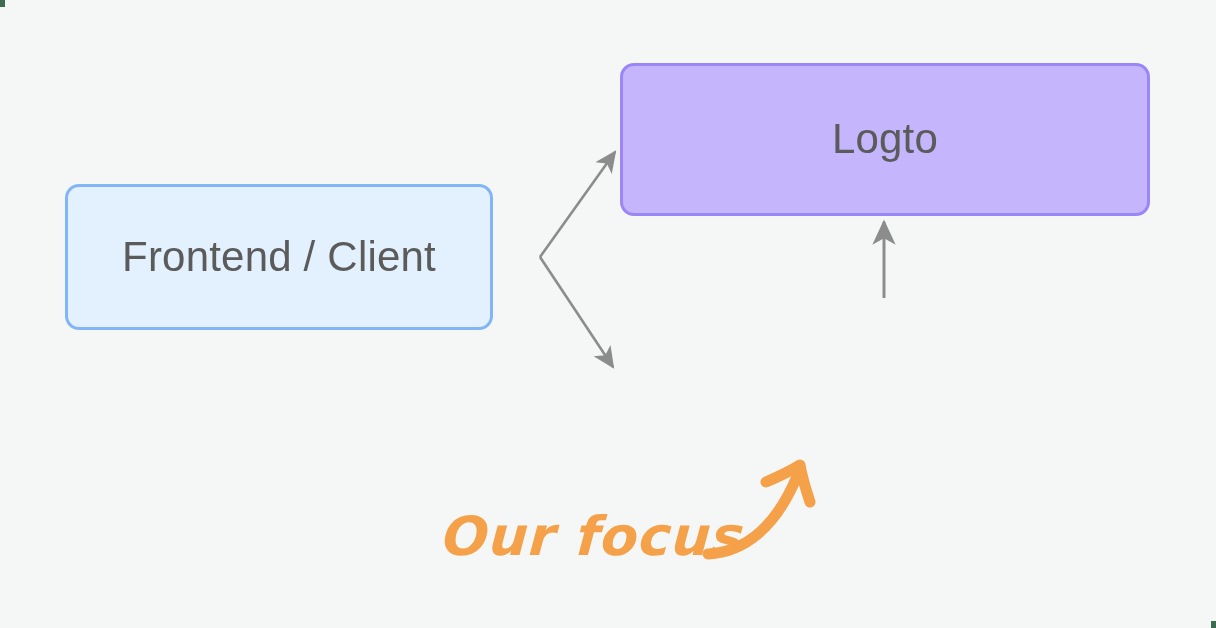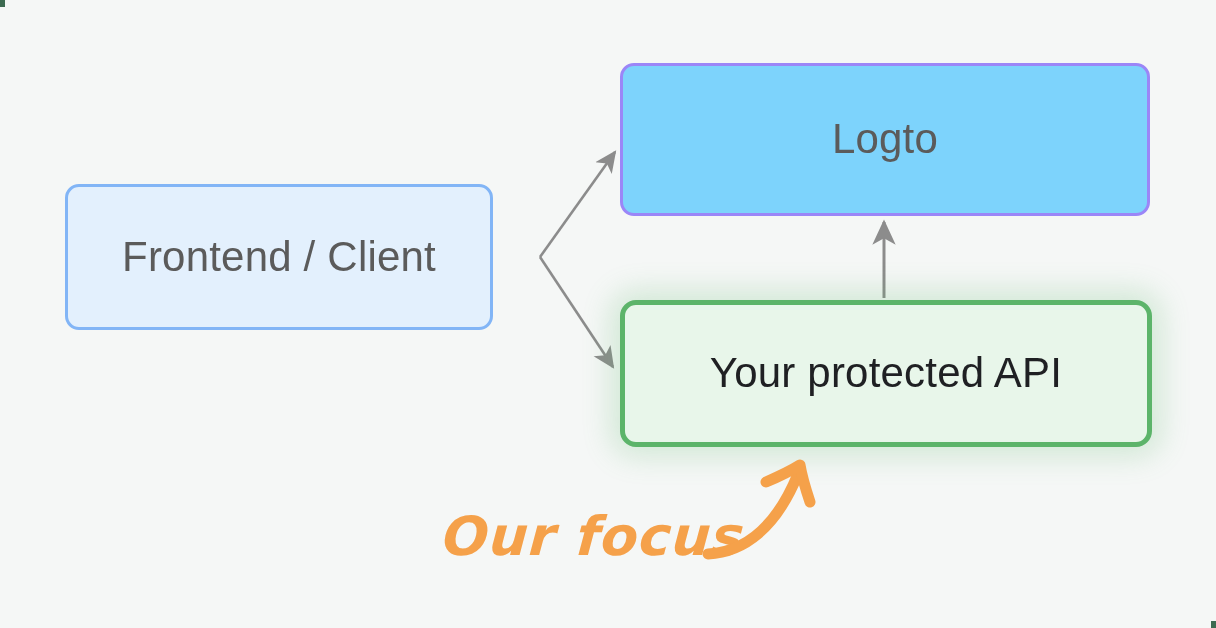--- a/index.html
+++ b/index.html
@@ -58,21 +58,21 @@
     font-weight: 400;
     letter-spacing: 0.2px;
   }
 
   
   #node-logto {
     left: 620px;
     top: 63px;
     width: 530px;
     height: 153px;
-    background: #7dd3fc;
+    background: #c4b5fd;
     border: 3px solid #9b86f7;
   }
   #node-logto .node-label {
     color: #5b5b5b;
     font-size: 42px;
     font-weight: 400;
     letter-spacing: 0.2px;
   }
 
   
@@ -155,23 +155,20 @@
   </svg>
 
   <div class="node" id="node-frontend">
     <span class="node-label">Frontend / Client</span>
   </div>
 
   <div class="node" id="node-logto">
     <span class="node-label">Logto</span>
   </div>
 
-  <div class="node" id="node-api">
-    <span class="node-label">Your protected API</span>
-  </div>
 
   <div id="annotation">Our focus</div>
 
   <svg id="annotation-arrow" viewBox="0 0 140 125" xmlns="http://www.w3.org/2000/svg">
     <path d="M 18 104 C 54 102, 86 78, 108 24" stroke="#f5a14a" stroke-width="11" stroke-linecap="round" fill="none"></path>
     <path d="M 76 32 C 90 26, 102 20, 110 15 C 112 27, 116 40, 120 52" stroke="#f5a14a" stroke-width="11" stroke-linecap="round" stroke-linejoin="round" fill="none"></path>
   </svg>
 
 </div>
 

